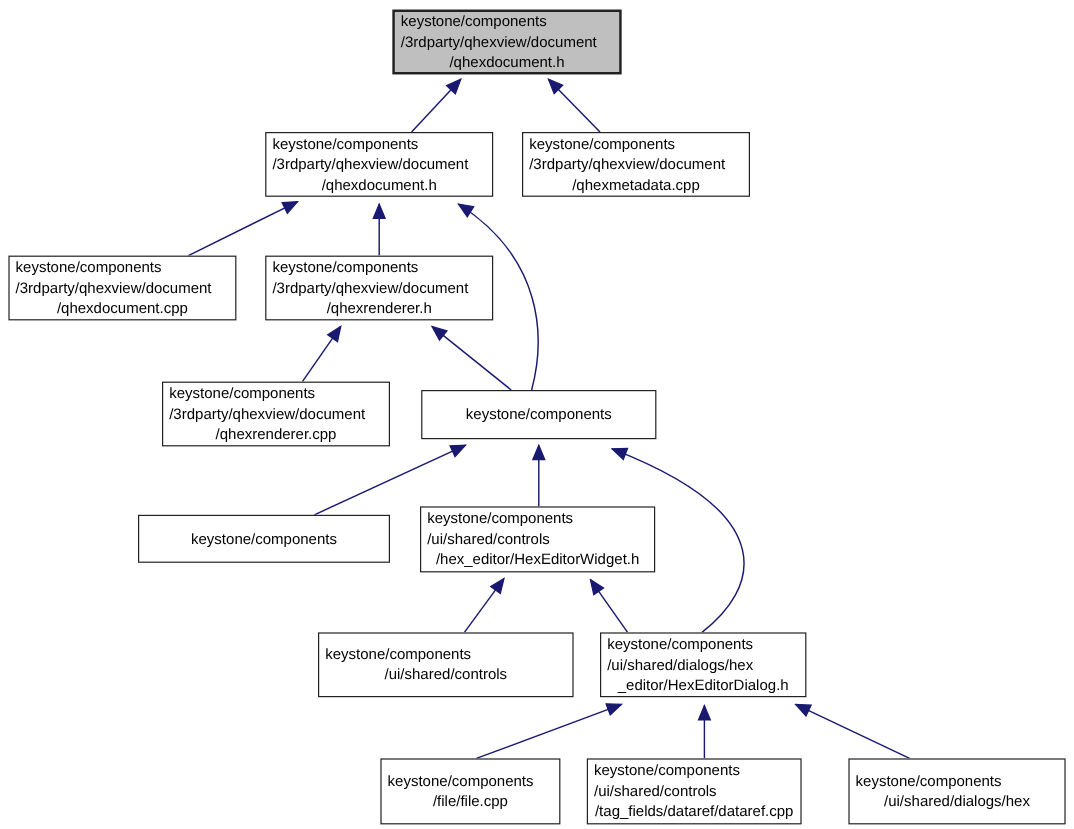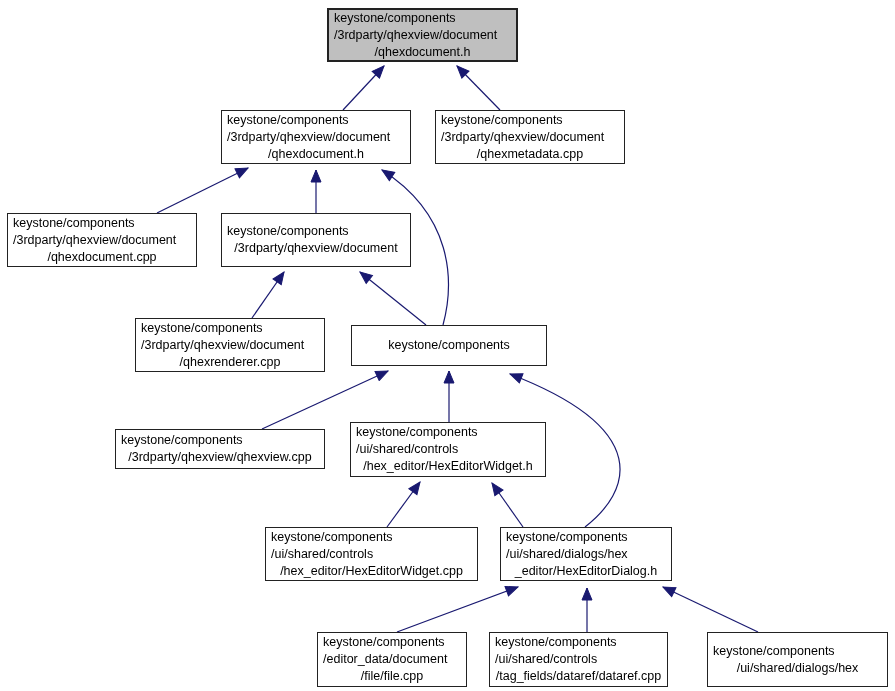--- a/index.html
+++ b/index.html
@@ -102,58 +102,56 @@
 
   <div class="node" style="left:7px; top:213px; width:190px; height:54px;">
     <div class="line">keystone/components</div>
     <div class="line">/3rdparty/qhexview/document</div>
     <div class="line">/qhexdocument.cpp</div>
   </div>
 
   <div class="node" style="left:221px; top:213px; width:190px; height:54px;">
     <div class="line">keystone/components</div>
     <div class="line">/3rdparty/qhexview/document</div>
+    <div class="line">/qhexrenderer.h</div>
   </div>
 
   <div class="node" style="left:135px; top:318px; width:190px; height:54px;">
     <div class="line">keystone/components</div>
     <div class="line">/3rdparty/qhexview/document</div>
     <div class="line">/qhexrenderer.cpp</div>
   </div>
 
   <div class="node" style="left:351px; top:325px; width:196px; height:41px;">
     <div class="line">keystone/components</div>
   </div>
 
   <div class="node" style="left:115px; top:429px; width:210px; height:40px;">
     <div class="line">keystone/components</div>
-    <div class="line">/3rdparty/qhexview/qhexview.cpp</div>
   </div>
 
   <div class="node" style="left:350px; top:422px; width:196px; height:55px;">
     <div class="line">keystone/components</div>
     <div class="line">/ui/shared/controls</div>
     <div class="line">/hex_editor/HexEditorWidget.h</div>
   </div>
 
   <div class="node" style="left:265px; top:527px; width:213px; height:54px;">
     <div class="line">keystone/components</div>
     <div class="line">/ui/shared/controls</div>
-    <div class="line">/hex_editor/HexEditorWidget.cpp</div>
   </div>
 
   <div class="node" style="left:500px; top:527px; width:172px; height:54px;">
     <div class="line">keystone/components</div>
     <div class="line">/ui/shared/dialogs/hex</div>
     <div class="line">_editor/HexEditorDialog.h</div>
   </div>
 
   <div class="node" style="left:317px; top:632px; width:150px; height:55px;">
     <div class="line">keystone/components</div>
-    <div class="line">/editor_data/document</div>
     <div class="line">/file/file.cpp</div>
   </div>
 
   <div class="node" style="left:489px; top:632px; width:179px; height:55px;">
     <div class="line">keystone/components</div>
     <div class="line">/ui/shared/controls</div>
     <div class="line">/tag_fields/dataref/dataref.cpp</div>
   </div>
 
   <div class="node" style="left:707px; top:632px; width:181px; height:55px;">

